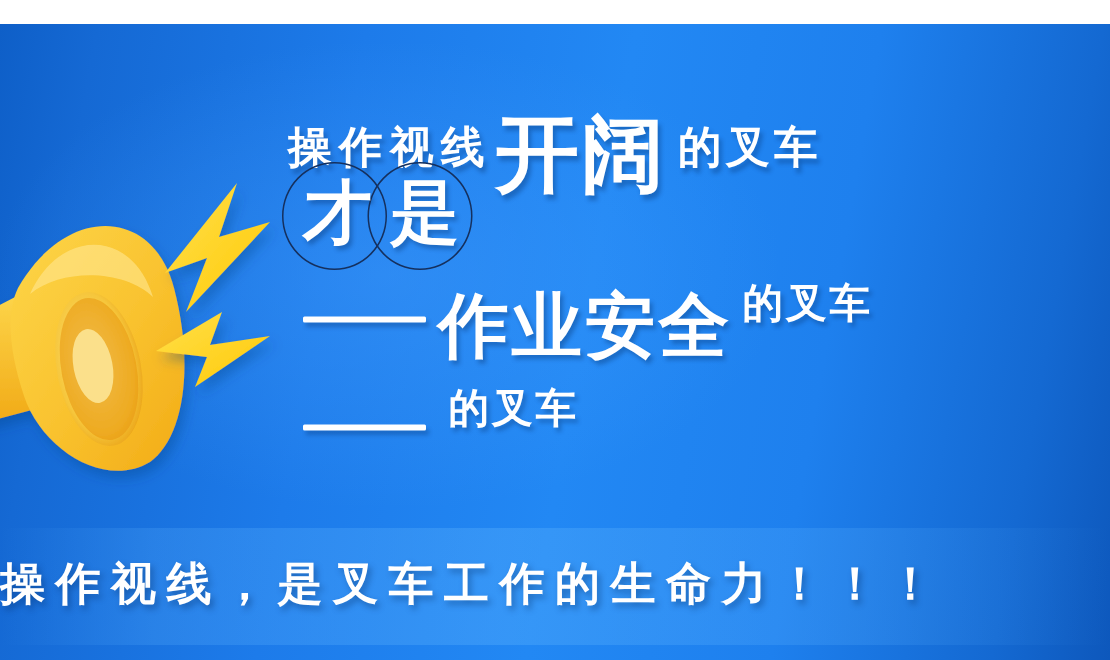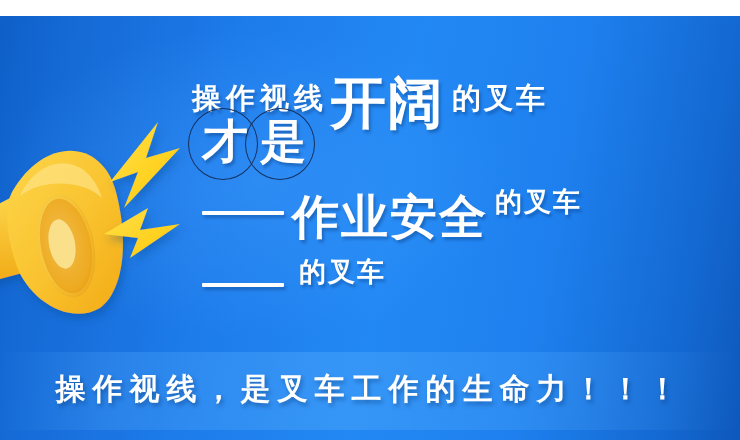--- a/index.html
+++ b/index.html
@@ -169,21 +169,20 @@
     margin-left: 7px;
     position: relative;
     top: -2px;
   }
 
   .footer {
     position: absolute;
     left: 0;
     right: 0;
     top: 353px;
-    text-align: center;
     font-size: 30px;
     font-weight: 800;
     letter-spacing: 7px;
     color: #ffffff;
     text-shadow: 2px 3px 4px rgba(0,40,95,0.40);
     white-space: nowrap;
   }
 </style>
 </head>
 <body>

